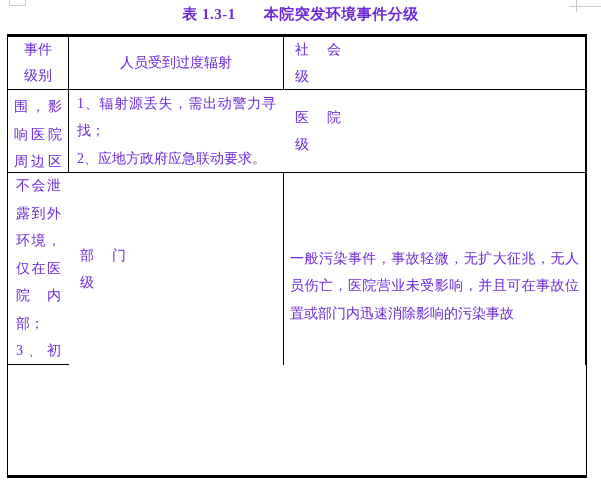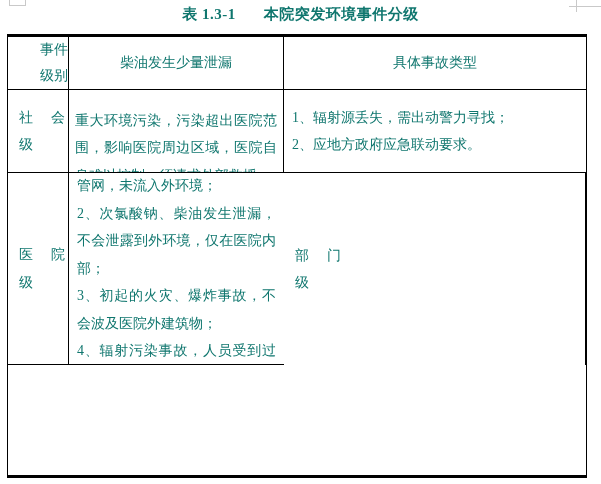--- a/index.html
+++ b/index.html
@@ -6,21 +6,21 @@
     margin: 0;
     padding: 0;
     background: #ffffff;
   }
   .page {
     position: relative;
     width: 601px;
     height: 484px;
     background: #ffffff;
     font-family: "Liberation Serif", "DejaVu Serif", serif;
-    color: #0f766e;
+    color: #6d28d9;
     overflow: hidden;
   }
 
   
   .doc-title {
     position: absolute;
     top: 5px;
     left: 0;
     width: 100%;
     text-align: center;
@@ -91,21 +91,21 @@
 
   
   .th {
     justify-content: center;
     text-align: center;
     line-height: 26px;
   }
   .th .two-line {
     white-space: pre-line;
     width: 100%;
-    text-align: right;
+    text-align: center;
   }
 
   
   .level-cell { align-items: center; }
   .level-inner {
     width: 46px;
     margin-left: 11px;
     white-space: pre-line;
     text-align: justify;
     text-align-last: justify;
@@ -142,24 +142,21 @@
     <span class="table-no">表 1.3-1</span><span>本院突发环境事件分级</span>
   </div>
 
   <div class="env-table">
 
     <div class="cell th">
       <div class="two-line">事件
 级别</div>
     </div>
     <div class="cell th">
-      <div>柴油发生少量泄漏</div>
-    </div>
-    <div class="cell th last-col">
-      <div>具体事故类型</div>
+      <div>人员受到过度辐射</div>
     </div>
 
     <div class="cell level-cell">
       <div class="level-inner">社会
 级</div>
     </div>
     <div class="cell situation-cell">
       <div class="situation-inner">重大环境污染，污染超出医院范围，影响医院周边区域，医院自身难以控制，须请求外部救援</div>
     </div>
     <div class="cell accidents-cell last-col">
@@ -175,15 +172,18 @@
       <div class="accidents-inner">1、废水事故性泄露，流入雨水管网，未流入外环境；
 2、次氯酸钠、柴油发生泄漏，不会泄露到外环境，仅在医院内部；
 3、初起的火灾、爆炸事故，不会波及医院外建筑物；
 4、辐射污染事故，人员受到过度辐射。</div>
     </div>
 
     <div class="cell level-cell last-row">
       <div class="level-inner">部门
 级</div>
     </div>
+    <div class="cell situation-cell last-row">
+      <div class="situation-inner">一般污染事件，事故轻微，无扩大征兆，无人员伤亡，医院营业未受影响，并且可在事故位置或部门内迅速消除影响的污染事故</div>
+    </div>
 
   </div>
 </div>
 
 </body></html>

